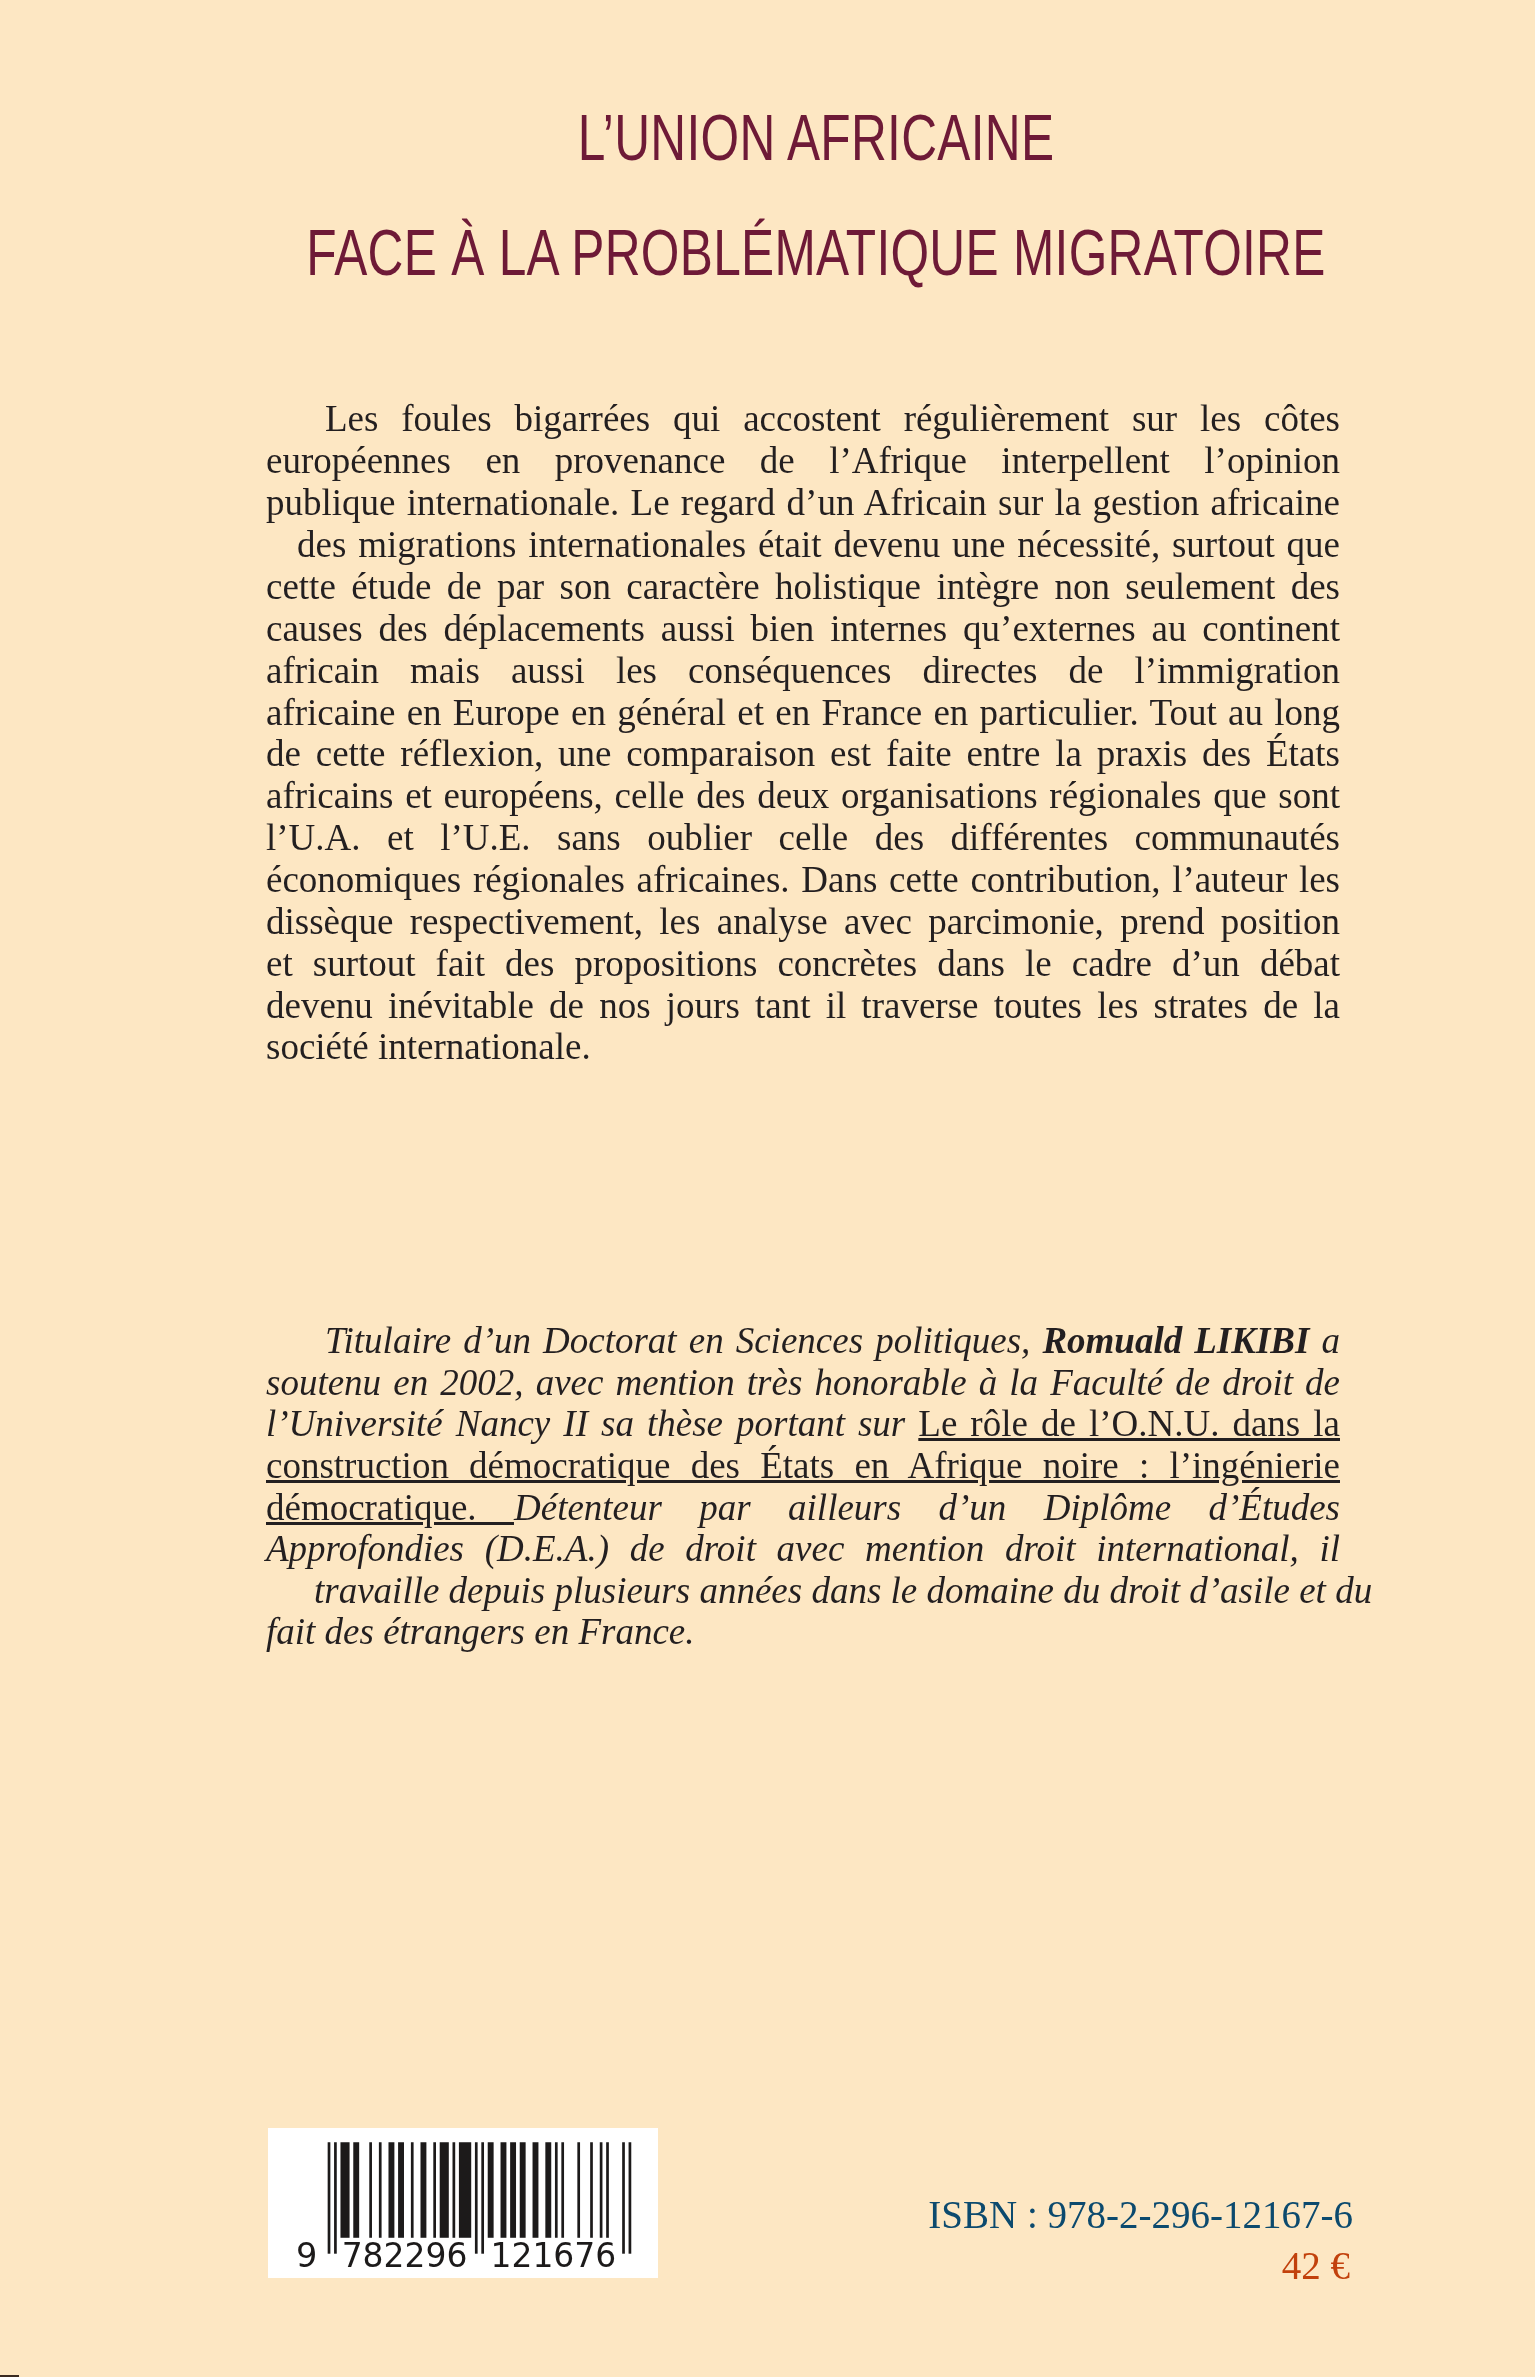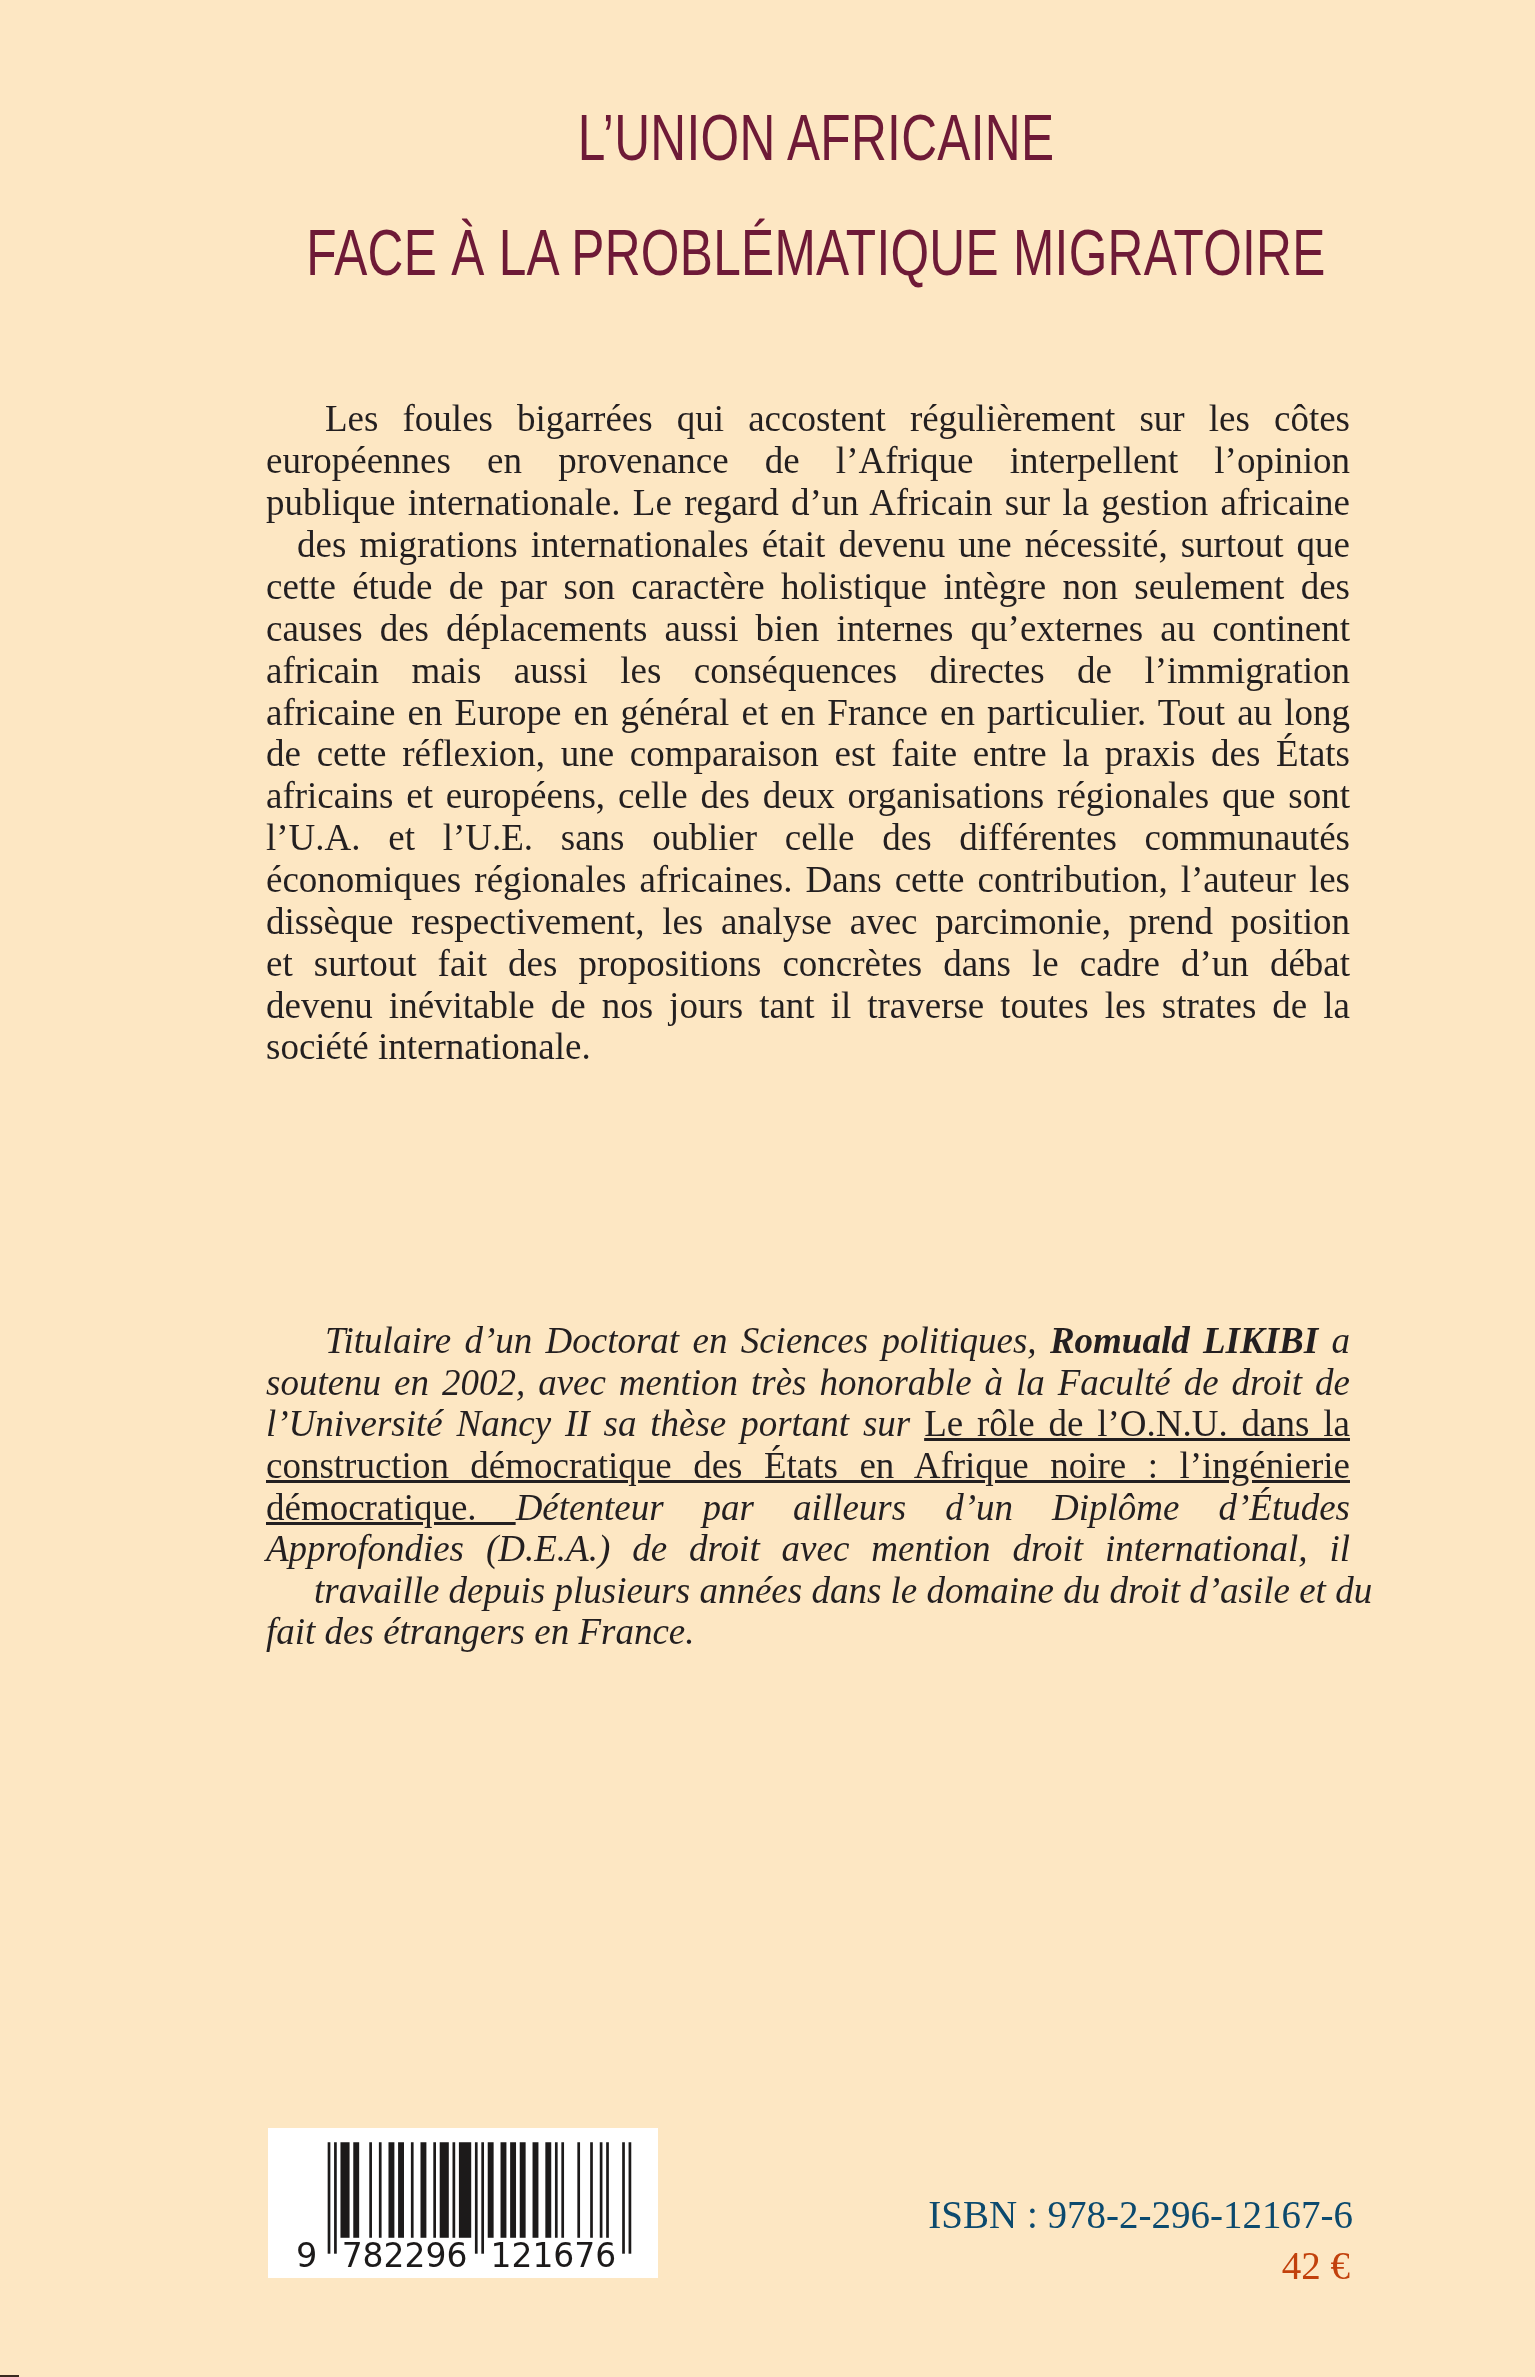--- a/index.html
+++ b/index.html
@@ -23,21 +23,21 @@
   .text-block {
     position: absolute;
     left: 266px;
     width: 1087px;
     font-family: "Liberation Serif", serif;
     font-size: 37px;
     color: #231f20;
   }
   .tline {
     position: absolute;
-    left: 0; right: 3px;
+    left: 0; right: 13px;
     height: 42px;
     line-height: 42px;
     white-space: nowrap;
     text-align: justify;
     text-align-last: justify;
   }
   .tline.indent { left: 59px; }
   .tline.last { text-align: left; text-align-last: left; }
   .it { font-style: italic; }
   .bi { font-style: italic; font-weight: bold; }

